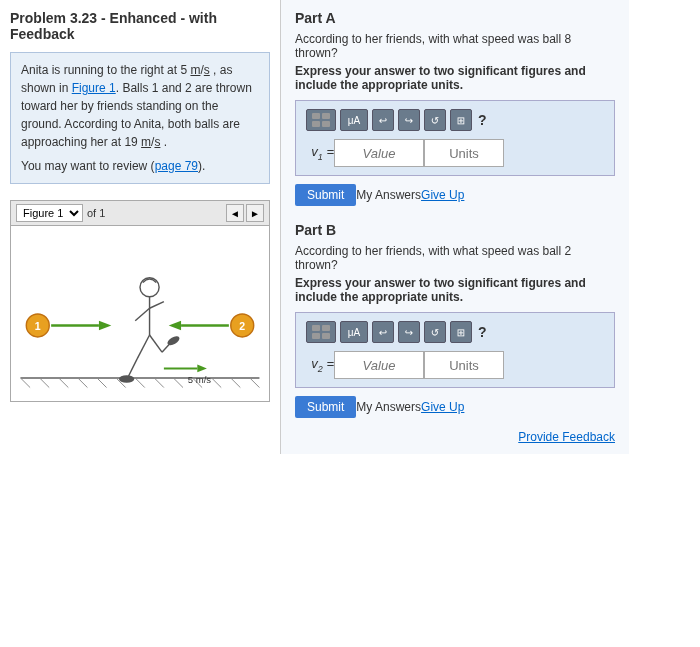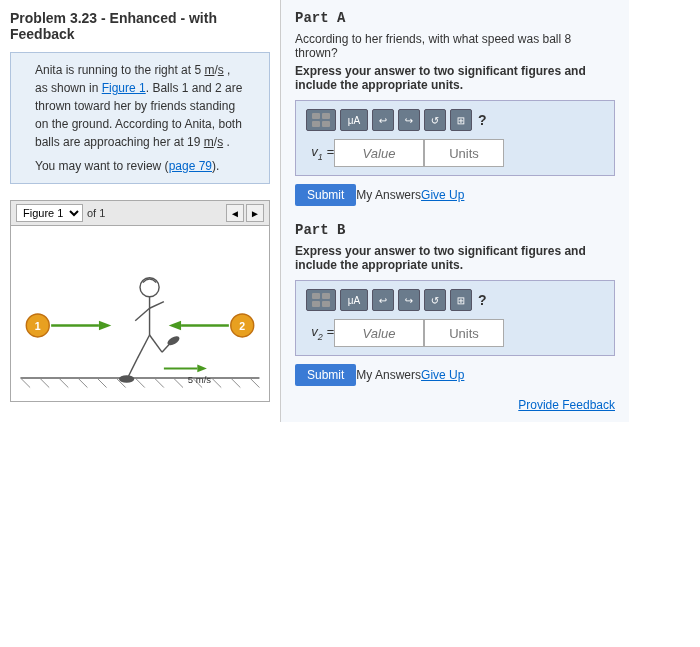--- a/index.html
+++ b/index.html
@@ -23,21 +23,21 @@
     }
     .problem-title {
       font-size: 14px;
       font-weight: bold;
       color: #333;
       margin-bottom: 10px;
     }
     .problem-text-box {
       border: 1px solid #b0c4de;
       background: #e8f0f8;
-      padding: 8px 24px;
+      padding: 8px 10px;
       font-size: 12px;
       line-height: 1.5;
       margin-bottom: 8px;
     }
     .problem-text-box a {
       color: #0066cc;
       text-decoration: underline;
     }
     .review-text {
       font-size: 12px;
@@ -104,21 +104,20 @@
     .right-panel {
       flex: 1;
       padding: 10px 14px;
       background: #f5f8fc;
       border-left: 1px solid #ccc;
     }
     .part-label {
       font-size: 14px;
       font-weight: bold;
       margin-bottom: 6px;
-      font-family: Liberation Mono, monospace;
     }
     .part-question {
       font-size: 12px;
       margin-bottom: 4px;
     }
     .part-instruction {
       font-size: 12px;
       font-weight: bold;
       margin-bottom: 8px;
     }
@@ -352,20 +351,21 @@
 
       <div class="action-row">
         <button class="submit-btn">Submit</button>
         <span class="my-answers-link">My Answers</span>
         <a href="#" class="give-up-link">Give Up</a>
       </div>
     </div>
 
     <div class="part-b-section">
       <div class="part-label">Part B</div>
+      <div class="part-question">According to her friends, with what speed was ball 2 thrown?</div>
       <div class="part-instruction">Express your answer to two significant figures and include the appropriate units.</div>
 
       <div class="answer-box">
         <div class="toolbar">
           <button class="toolbar-btn wide">
             <svg width="18" height="14" viewBox="0 0 18 14">
                 <rect x="0" y="0" width="8" height="6" fill="#999" rx="1"></rect>
                 <rect x="10" y="0" width="8" height="6" fill="#999" rx="1"></rect>
                 <rect x="0" y="8" width="8" height="6" fill="#999" rx="1"></rect>
                 <rect x="10" y="8" width="8" height="6" fill="#999" rx="1"></rect>

